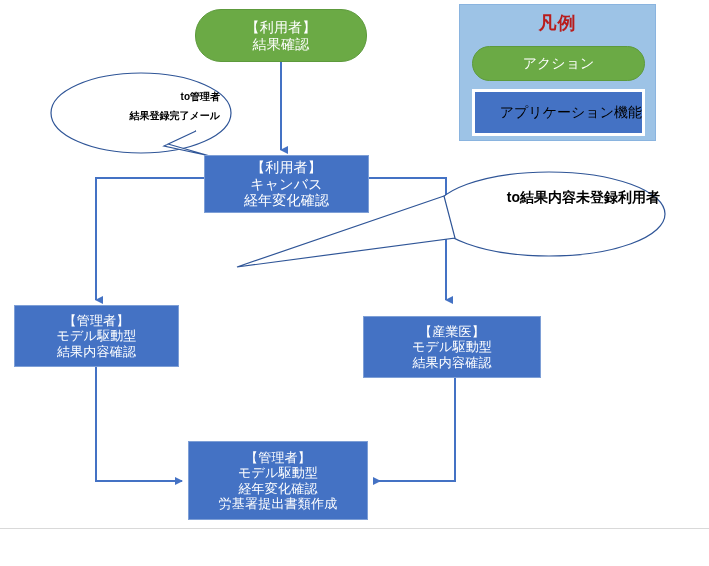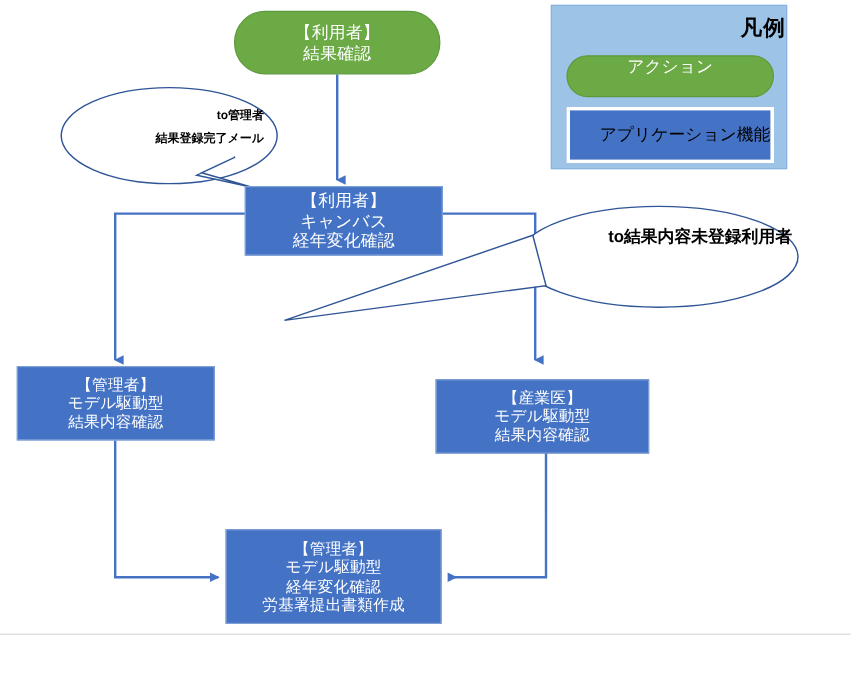--- a/index.html
+++ b/index.html
@@ -102,35 +102,35 @@
     left: 459px; top: 4px;
     width: 197px; height: 137px;
     background: #9DC3E6;
     border: 1px solid #8ab4df;
     box-sizing: border-box;
   }
   #legend-title {
     position: absolute;
     left: 0; top: 6px;
     width: 100%;
-    text-align: right;
+    text-align: center;
     font-size: 18px;
     font-weight: 700;
-    color: #000000;
+    color: #b91c1c;
     letter-spacing: 1px;
   }
   #legend-action {
     position: absolute;
     left: 12px; top: 41px;
     width: 173px; height: 35px;
     background: #6BAA45;
     border: 1px solid #5d9a3c;
     border-radius: 18px;
     box-sizing: border-box;
-    display: flex; justify-content: center;
+    display: flex; align-items: center; justify-content: center;
     color: #ffffff;
     font-size: 14px;
   }
   #legend-appfn {
     position: absolute;
     left: 12px; top: 84px;
     width: 173px; height: 47px;
     background: #4472C4;
     border: 3px solid #ffffff;
     box-sizing: border-box;

